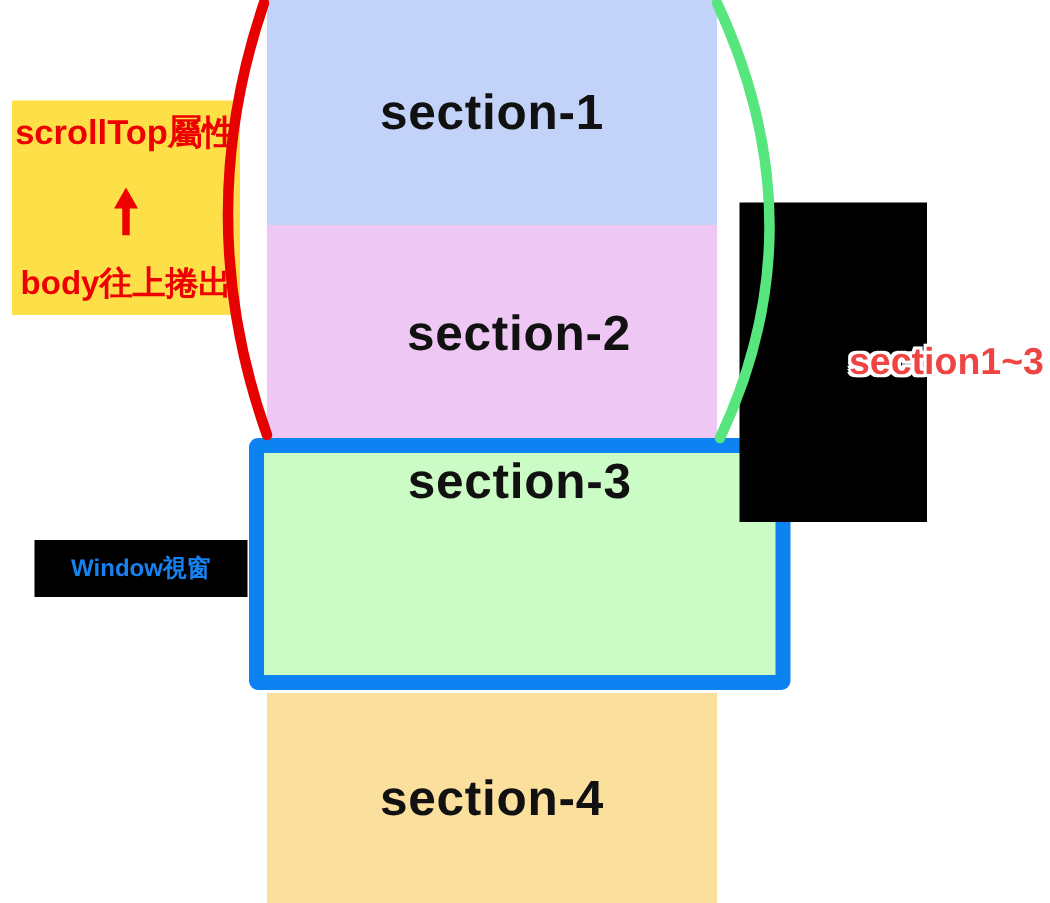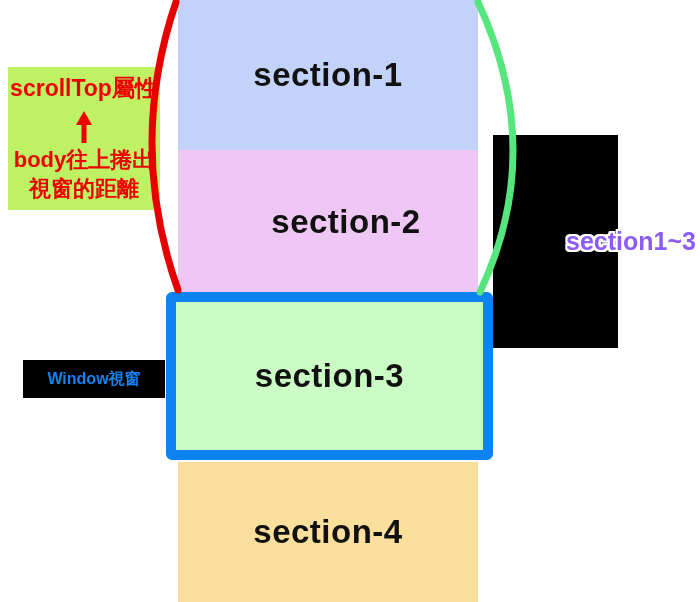--- a/index.html
+++ b/index.html
@@ -17,23 +17,23 @@
   }
   .section-label{
     font-size:33px;font-weight:700;letter-spacing:0.5px;
   }
   #sec1{top:0;height:150px;}
   #sec2{top:150px;height:143px;padding-left:36px;}
   #sec4{top:462px;height:140px;}
 
   
   #window-box{
-    left:166px;top:292px;width:327px;height:168px;
+    left:166px;top:292px;width:361px;height:168px;
     border-style:solid;border-width:10px;border-radius:6px;
-    display:flex;align-items:center;justify-content:center;
+    display:flex;align-items:flex-start;justify-content:center;
   }
 
   
   .callout{
     background:#000;color:#ee0000;
   }
   #scrolltop-callout{
     left:8px;top:67px;width:152px;height:143px;
     display:flex;flex-direction:column;align-items:center;
     justify-content:space-between;padding:6px 0 10px 0;
@@ -74,34 +74,33 @@
 </div>
 
 <div class="abs" id="window-box" style="border-color: rgb(13, 131, 242); background-color: rgb(204, 252, 197);">
   <span class="section-label" style="color: rgb(17, 17, 17);">section-3</span>
 </div>
 
 <div class="abs section" id="sec4" style="background-color: rgb(251, 223, 157);">
   <span class="section-label" style="color: rgb(17, 17, 17);">section-4</span>
 </div>
 
-<div class="abs callout" id="scrolltop-callout" style="background-color: #bef264; color: rgb(238, 0, 0);">
+<div class="abs callout" id="scrolltop-callout" style="background-color: #fde047; color: rgb(238, 0, 0);">
   <span class="l1">scrollTop屬性</span>
   <svg width="22" height="32" viewBox="0 0 22 32">
     <polygon points="11,0 3,14 19,14" fill="currentColor"></polygon>
     <rect x="8.5" y="12" width="5" height="20" fill="currentColor"></rect>
   </svg>
   <span class="l2">body往上捲出</span>
-  <span class="l3">視窗的距離</span>
 </div>
 
 <div class="abs callout" id="window-label-box" style="background-color: rgb(0, 0, 0); color: rgb(22, 129, 240);">
   <span>Window視窗</span>
 </div>
 
 <div class="abs callout" id="right-callout-box" style="background-color: rgb(0, 0, 0);"></div>
 
-<div class="abs" id="right-callout-label" style="color: #8b5cf6;">section1~3</div>
+<div class="abs" id="right-callout-label" style="color: #ef4444;">section1~3</div>
 
 <svg class="abs" id="curves" width="700" height="602" viewBox="0 0 700 602">
   <path d="M 176 2 Q 127 146 178 290" fill="none" stroke-width="7" stroke-linecap="round" style="stroke: rgb(230, 0, 0);"></path>
   <path d="M 478 2 Q 547 150 480 292" fill="none" stroke-width="7" stroke-linecap="round" style="stroke: rgb(87, 230, 126);"></path>
 </svg>
 
 </body></html>

